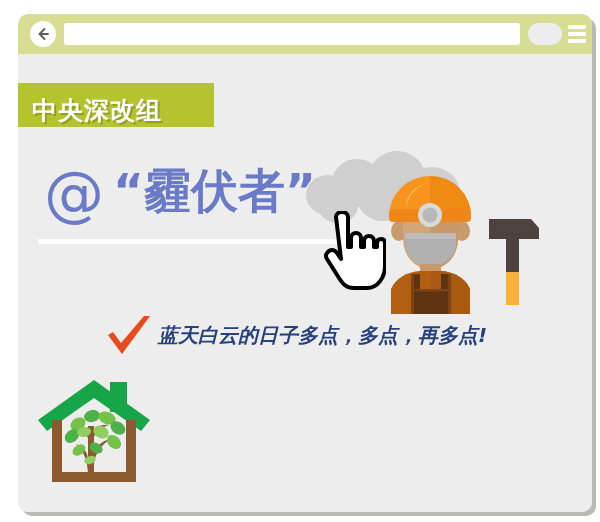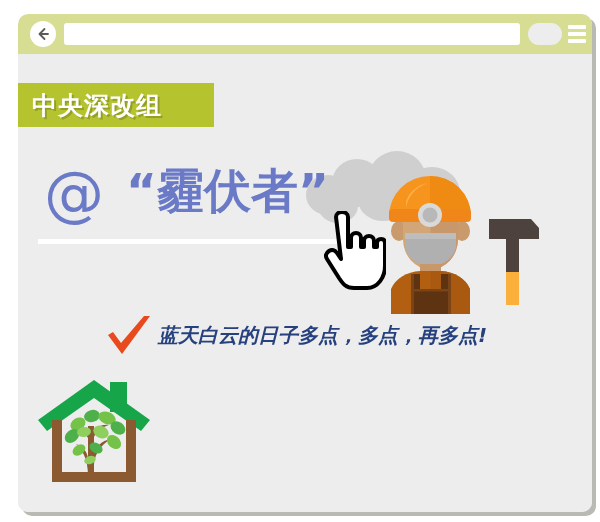--- a/index.html
+++ b/index.html
@@ -104,21 +104,21 @@
     position: absolute;
     left: -18px; top: 29px;
     width: 214px; height: 44px;
   }
   #ribbon {
     position: absolute;
     left: 0; top: 0;
     width: 214px; height: 44px;
     background: #b5c32e;
     display: flex;
-    align-items: center;
+    align-items: flex-end;
   }
   #ribbon-label {
     color: #ffffff;
     font-size: 25px;
     font-weight: bold;
     letter-spacing: 1px;
     margin-left: 32px;
     text-shadow: 2px 2px 0 rgba(0,0,0,0.18);
     font-family: "DejaVu Sans", "Liberation Sans", sans-serif;
   }
@@ -132,21 +132,21 @@
   #at-symbol {
     position: absolute;
     left: 26px; top: 14px;
     font-size: 60px;
     line-height: 60px;
     color: #6b7ac7;
     font-family: "DejaVu Sans", "Liberation Sans", sans-serif;
   }
   #headline-title {
     position: absolute;
-    left: 108px; top: 12px;
+    left: 95px; top: 12px;
     font-size: 47px;
     line-height: 60px;
     font-weight: bold;
     color: #6b7ac7;
     white-space: nowrap;
     font-family: "DejaVu Sans", "Liberation Sans", sans-serif;
     text-align: center;
   }
   #headline-rule {
     position: absolute;

